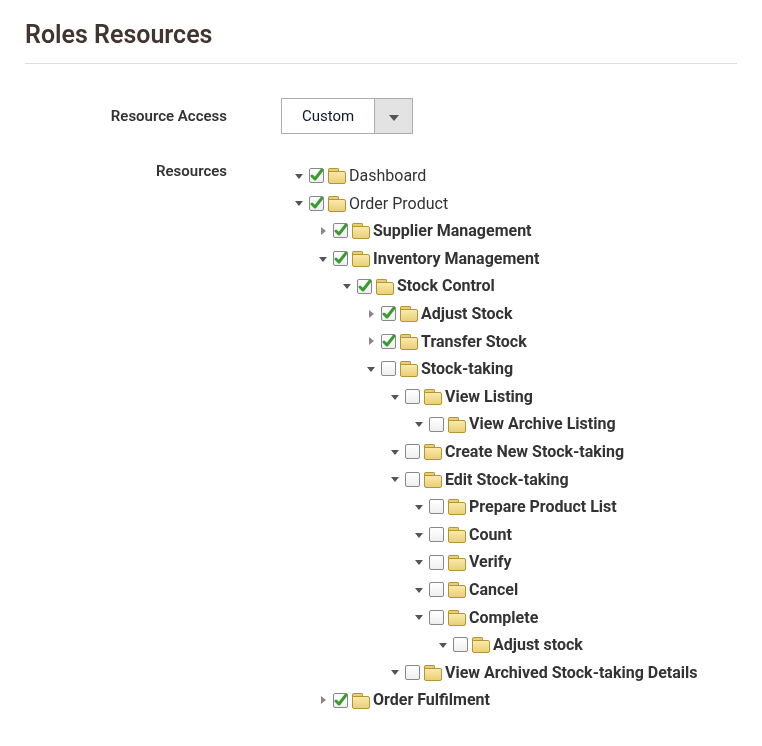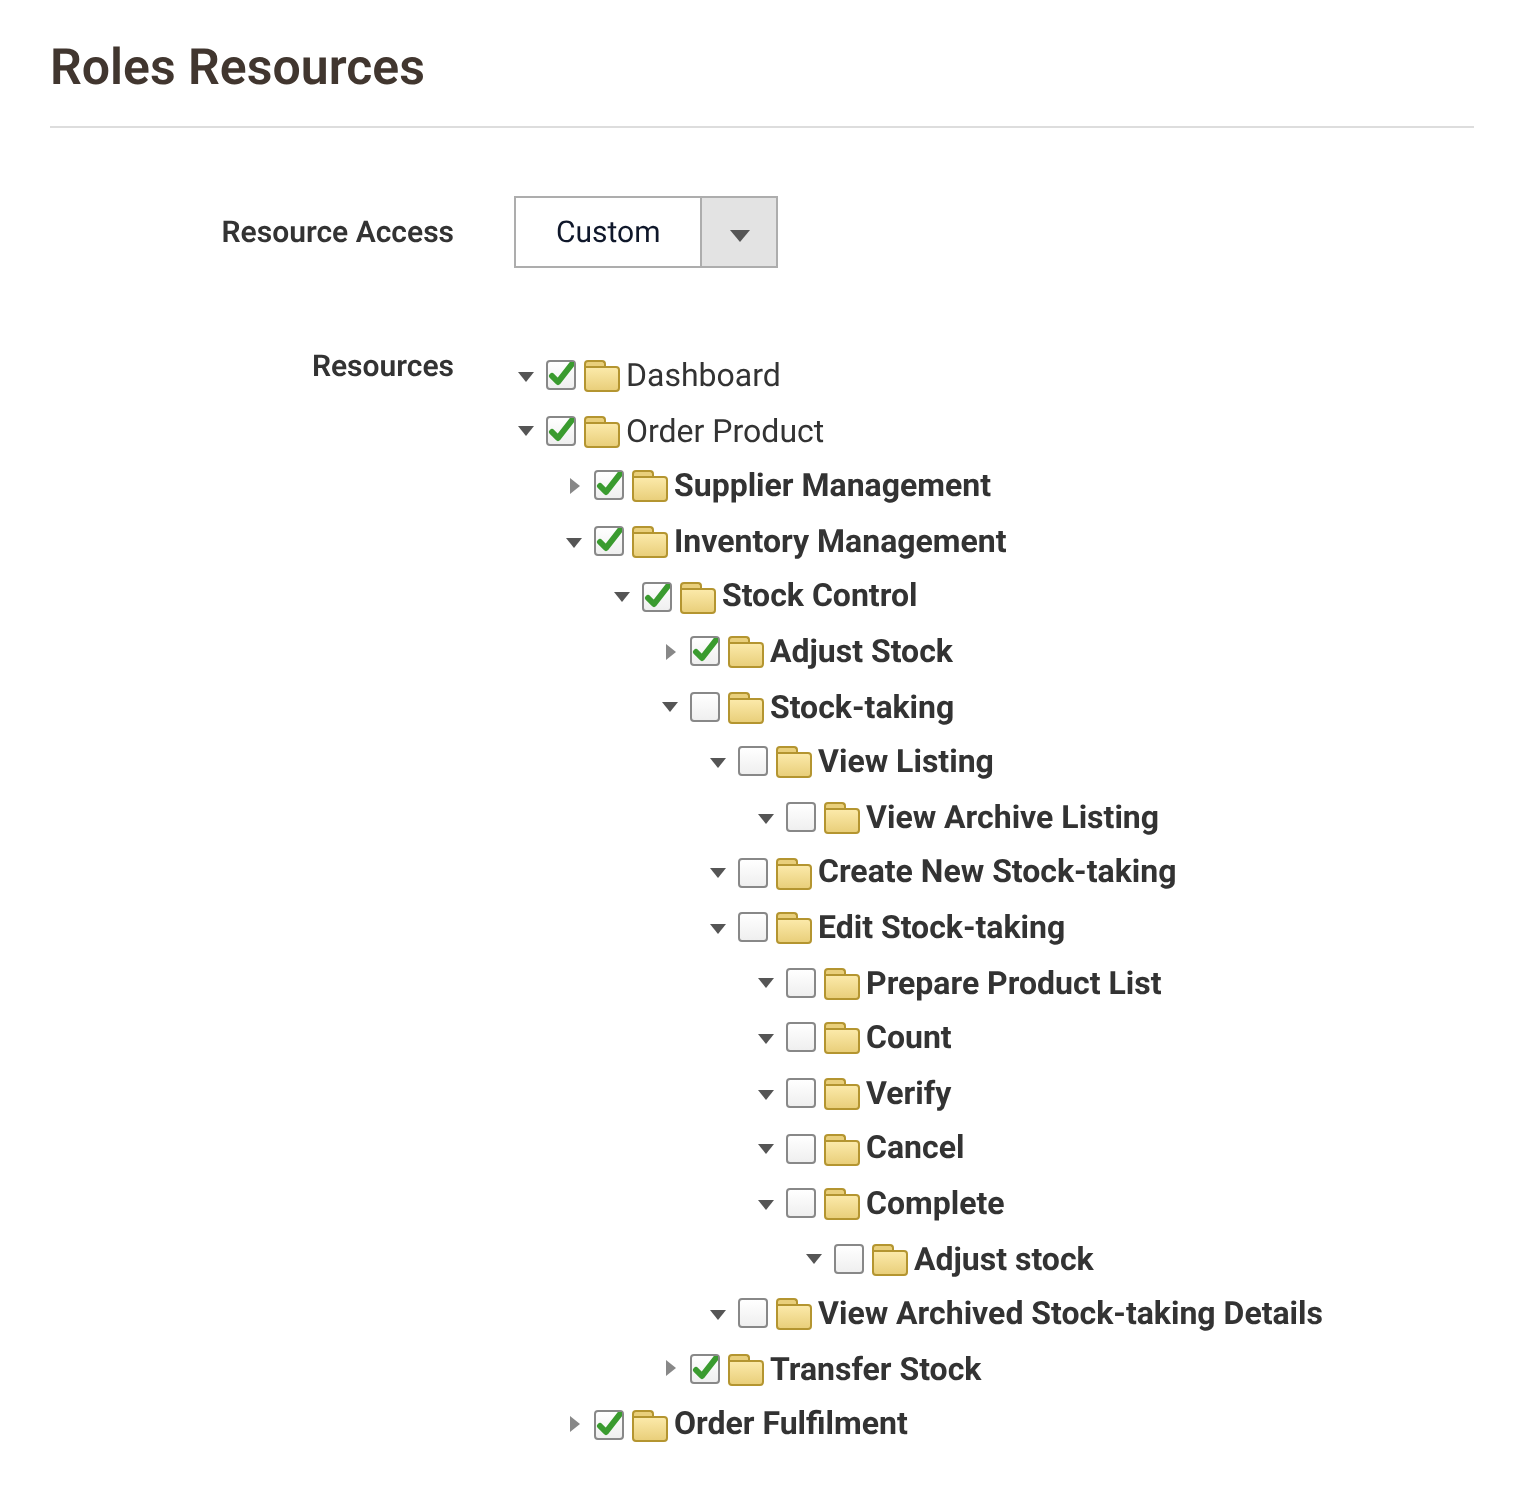--- a/index.html
+++ b/index.html
@@ -14,20 +14,21 @@
       font-size: 25px;
       font-weight: 600;
       color: #41362f;
       padding-bottom: 14px;
       border-bottom: 1px solid #ddd;
     }
     .form-row {
       display: flex;
       align-items: center;
       margin-top: 34px;
+      gap: 24px;
     }
     .form-label {
       width: 232px;
       text-align: right;
       font-weight: 600;
       color: #333;
       font-size: 15px;
       padding-right: 30px;
     }
     .select-wrap {
@@ -48,22 +49,23 @@
       width: 38px;
       display: flex;
       align-items: center;
       justify-content: center;
       background: #e3e3e3;
       border-left: 1px solid #adadad;
     }
     .select-btn svg { width: 10px; height: 6px; }
     .resources-row {
       display: flex;
-      margin-top: 40px;
+      margin-top: 28px;
       align-items: flex-start;
+      gap: 36px;
     }
     .tree-root {
       font-size: 16px;
       color: #333;
       line-height: 1.6;
     }
     ul.tree, ul.tree ul {
       list-style: none;
       padding-left: 0;
     }
@@ -246,20 +248,36 @@
                           </svg>
                         </span>
                         <span class="folder"></span>
                         <span class="node-label">Adjust Stock</span>
                       </div>
                     </li>
                     <li class="tree-node">
                       <div class="node-row">
                         <span class="toggle ">
                           <svg viewBox="0 0 8 8">
+                            <path d="M2 0 L7 4 L2 8 Z" fill="#888"></path>
+                          </svg>
+                        </span>
+                        <span class="chk checked">
+                          <svg viewBox="0 0 13 13">
+                            <path d="M2 7 L5 10 L12 1" stroke="#3a9b2f" stroke-width="3" fill="none" stroke-linecap="round" stroke-linejoin="round"></path>
+                          </svg>
+                        </span>
+                        <span class="folder"></span>
+                        <span class="node-label">Transfer Stock</span>
+                      </div>
+                    </li>
+                    <li class="tree-node">
+                      <div class="node-row">
+                        <span class="toggle ">
+                          <svg viewBox="0 0 8 8">
                             <path d="M0 2 L8 2 L4 7 Z" fill="#555"></path>
                           </svg>
                         </span>
                         <span class="chk"></span>
                         <span class="folder"></span>
                         <span class="node-label">Stock-taking</span>
                       </div>
                       <ul class="tree">
                         <li class="tree-node">
                           <div class="node-row">
@@ -394,36 +412,20 @@
                                 <path d="M0 2 L8 2 L4 7 Z" fill="#555"></path>
                               </svg>
                             </span>
                             <span class="chk"></span>
                             <span class="folder"></span>
                             <span class="node-label">View Archived Stock-taking Details</span>
                           </div>
                         </li>
                       </ul>
                     </li>
-                    <li class="tree-node">
-                      <div class="node-row">
-                        <span class="toggle ">
-                          <svg viewBox="0 0 8 8">
-                            <path d="M2 0 L7 4 L2 8 Z" fill="#888"></path>
-                          </svg>
-                        </span>
-                        <span class="chk checked">
-                          <svg viewBox="0 0 13 13">
-                            <path d="M2 7 L5 10 L12 1" stroke="#3a9b2f" stroke-width="3" fill="none" stroke-linecap="round" stroke-linejoin="round"></path>
-                          </svg>
-                        </span>
-                        <span class="folder"></span>
-                        <span class="node-label">Transfer Stock</span>
-                      </div>
-                    </li>
                   </ul>
                 </li>
               </ul>
             </li>
             <li class="tree-node">
               <div class="node-row">
                 <span class="toggle ">
                   <svg viewBox="0 0 8 8">
                     <path d="M2 0 L7 4 L2 8 Z" fill="#888"></path>
                   </svg>

